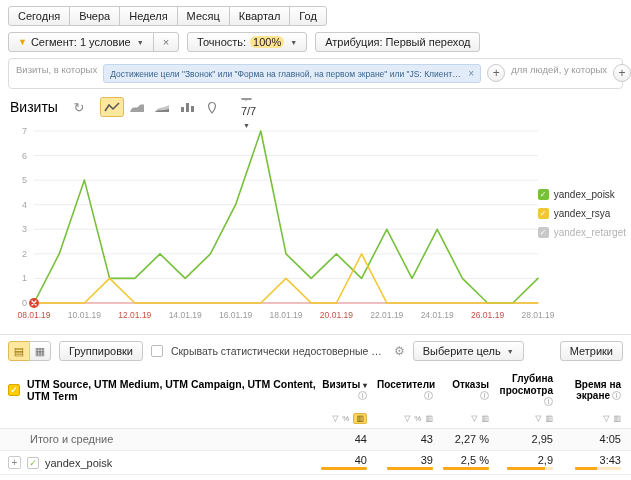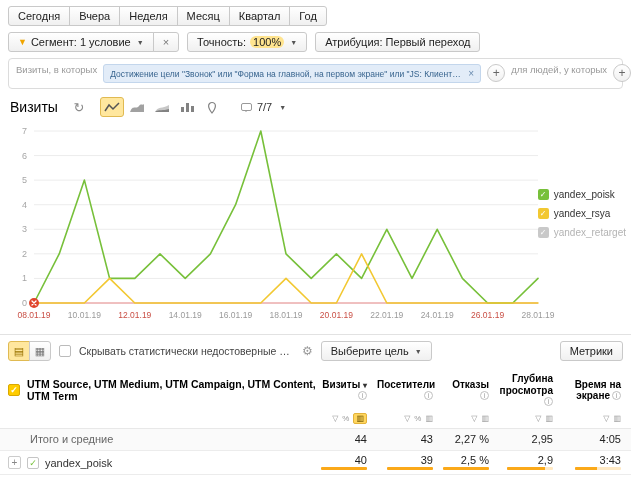--- a/index.html
+++ b/index.html
@@ -43,22 +43,22 @@
   
   .chart-header { display:flex; align-items:center; gap:9px; padding:8px 8px 0 10px; }
   .chart-title { font-size:14px; color:#000; }
   .icon-btn { width:24px; height:20px; display:flex; align-items:center; justify-content:center;
               border:1px solid transparent; border-radius:3px; color:#828282; cursor:pointer; }
   .icon-btn.selected { background:#ffe79e; border-color:#e0ba52; color:#555; }
   .icon-group { display:inline-flex; gap:1px; }
   .refresh { font-size:13px; color:#8a8a8a; }
   .bubble { position:relative; width:11px; height:8px; border:1px solid #999; border-radius:2px; display:inline-block; }
   .bubble:after { content:""; position:absolute; left:2px; bottom:-4px; border:2px solid transparent; border-top-color:#999; }
-  .comments-btn { display:inline-flex; align-items:center; gap:5px; height:20px; padding:0 7px;
-                  border:1px solid transparent; border-radius:3px; cursor:pointer; font-size:11px; color:#333; }
+  .comments-btn { display:inline-flex; gap:5px; height:20px; padding:0 7px;
+                  border:1px solid transparent; border-radius:3px; cursor:pointer; font-size:11px; color:#333;flex-direction:column; }
 
   
   .chart-wrap { position:relative; }
   .legend { position:absolute; right:5px; top:72px; display:flex; flex-direction:column; gap:8px; }
   .legend-item { display:flex; align-items:center; gap:5px; font-size:10px; color:#333; cursor:pointer; }
   .legend-check { width:11px; height:11px; border-radius:2px; display:flex; align-items:center;
                   justify-content:center; color:#fff; font-size:8px; flex:none; }
   .legend-item.inactive { color:#b3b3b3; }
 
   
@@ -247,20 +247,21 @@
       </div>
     </div>
   </div>
 
   <div class="table-section">
     <div class="table-controls">
       <div class="mini-group">
         <span class="mini-btn selected">▤</span>
         <span class="mini-btn">▦</span>
       </div>
+      <button class="btn">Группировки</button>
       <span class="cb"></span>
       <span class="hide-label">Скрывать статистически недостоверные данн</span>
       <span class="gear">⚙</span>
       <button class="btn">
         <span>Выберите цель</span>
         <span class="caret">▼</span>
       </button>
       <button class="btn spacer">Метрики</button>
     </div>
 

